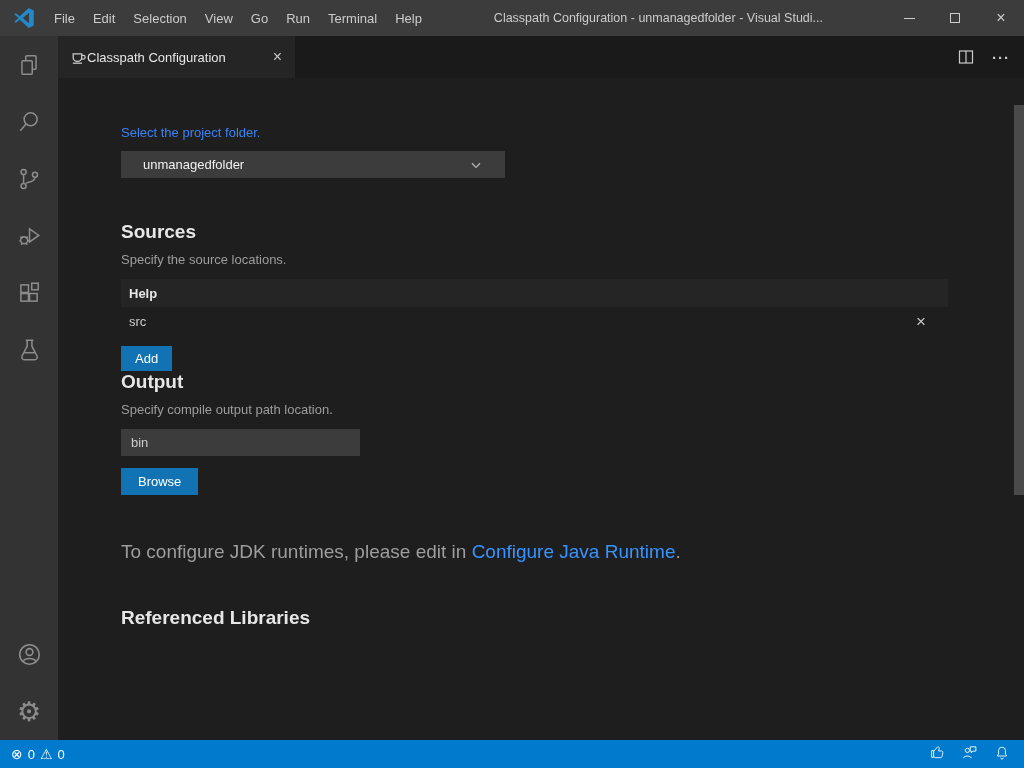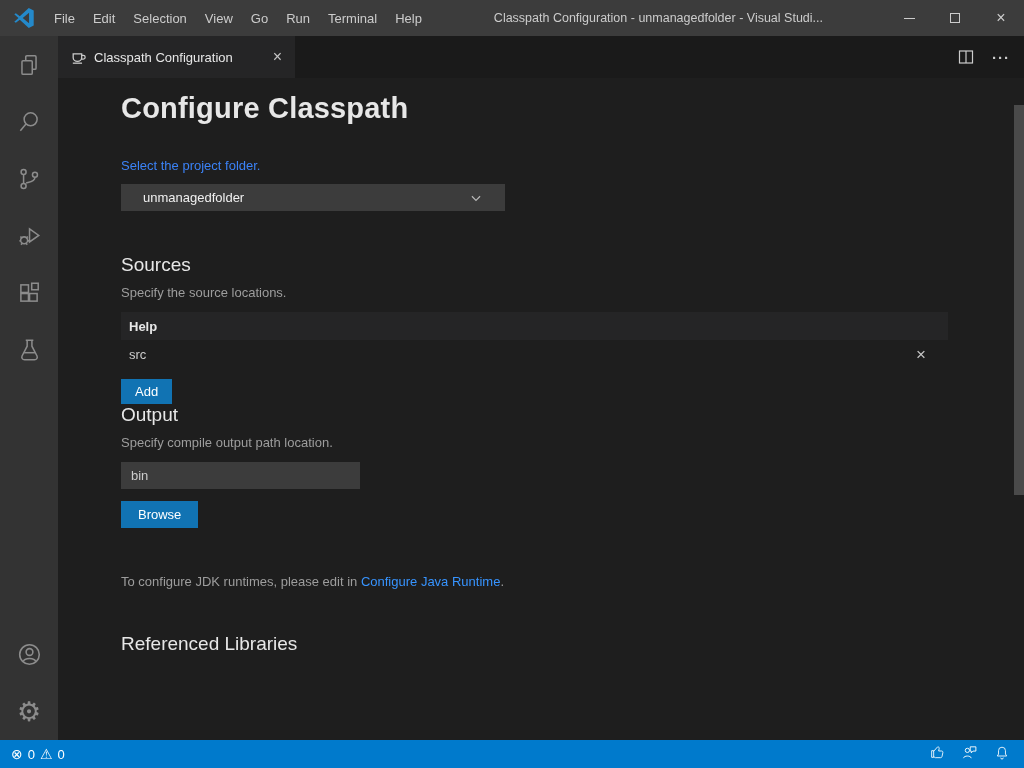--- a/index.html
+++ b/index.html
@@ -29,54 +29,54 @@
                  background:#333333; display:flex; flex-direction:column; align-items:center; }
   .ab-item { width:58px; height:57px; display:flex; align-items:center; justify-content:center; }
   .ab-item svg { stroke:#8c8c8c; fill:none; stroke-width:1.4; }
   .ab-bottom { margin-top:auto; }
   .gear-glyph { font-family:"DejaVu Sans",sans-serif; font-size:27px; color:#8c8c8c; line-height:1; }
 
   
   .main { position:absolute; top:36px; left:58px; width:966px; height:704px; }
   .tabbar { height:42px; background:#1a1a1a; display:flex; align-items:stretch; }
   .tab { width:237px; background:#252526; display:flex; align-items:center;
-         padding:0 10px 0 12px; gap:7px; }
+         padding:0 10px 0 12px; }
   .tab-label { color:#e7e7e7; font-size:13px; flex:1; white-space:nowrap; }
   .tab-close { color:#c5c5c5; font-size:16px; line-height:1; padding:1px 3px; }
   .tab-actions { margin-left:auto; display:flex; align-items:center; gap:18px; padding-right:14px; }
   .editor-action { color:#cccccc; display:flex; align-items:center; }
   .more-dots { color:#cccccc; font-size:15px; letter-spacing:1px; font-weight:bold; }
 
   
   .content { position:relative; height:634px; background:#1e1e1e; overflow:hidden;
              padding:14px 40px 0 63px; color:#9d9d9d; }
   .page-title { color:#e7e7e7; font-size:29px; font-weight:600; letter-spacing:0.2px; }
   .field-label { font-size:13px; color:#3b82f6; margin-top:33px; }
   .select-box { margin-top:11px; width:384px; height:27px; background:#3c3c3c;
                 display:flex; align-items:center; padding:0 22px; }
   .select-value { color:#f0f0f0; font-size:13px; flex:1; }
-  .section-title { color:#e7e7e7; font-size:19px; font-weight:400; }
+  .section-title { color:#e7e7e7; font-size:19px; font-weight:700; }
   .section-desc { font-size:13px; color:#9d9d9d; margin-top:9px; }
   .sources-section { margin-top:43px; }
   .table { margin-top:12px; width:827px; }
   .table-header { height:28px; background:#252526; display:flex; align-items:center;
                   padding:0 8px; color:#e7e7e7; font-size:13px; font-weight:700; }
   .table-row { height:29px; display:flex; align-items:center; padding:0 8px; }
   .cell-path { color:#cccccc; font-size:13px; flex:1; }
   .row-delete { color:#c5c5c5; font-size:17px; line-height:1; padding:0 14px; }
   .btn { display:inline-block; margin-top:10px; background:#1173b3; color:#ffffff;
          font-size:13px; border:none; padding:5px 14px; border-radius:0;
          font-family:"Liberation Sans","DejaVu Sans",sans-serif; }
   .output-section { }
   .text-input { margin-top:12px; width:239px; height:27px; background:#3c3c3c;
                 border:none; color:#cccccc; font-size:13px; padding:0 10px; display:block;
                 font-family:"Liberation Sans","DejaVu Sans",sans-serif; outline:none; }
   .btn-browse { margin-top:12px; padding:6px 17px; }
   .jdk-section { margin-top:46px; }
-  .jdk-text { font-size:13px; color:#9d9d9d; margin-top:27px; }
+  .jdk-text { font-size:19px; color:#9d9d9d; margin-top:27px; }
   .link { color:#3794ff; text-decoration:none; }
   .ref-section { margin-top:44px; }
 
   
   .scrollbar-thumb { position:absolute; right:0; top:27px; width:10px; height:390px;
                      background:#4a4a4a; }
 
   
   .statusbar { position:absolute; bottom:0; left:0; width:1024px; height:28px;
                background:#007acc; display:flex; align-items:center; color:#ffffff; }
@@ -189,21 +189,20 @@
           <svg width="16" height="16" viewBox="0 0 16 16" style="stroke:#cccccc;fill:none;stroke-width:1.2">
             <rect x="1.5" y="2" width="13" height="12"></rect>
             <line x1="8" y1="2" x2="8" y2="14"></line>
           </svg>
         </span>
         <span class="more-dots">···</span>
       </div>
     </div>
 
     <div class="content">
-      <h1 class="page-title">Configure Classpath</h1>
 
       <div class="field-label">Select the project folder.</div>
       <div class="select-box">
         <span class="select-value">unmanagedfolder</span>
         <svg width="14" height="14" viewBox="0 0 24 24" style="stroke:#b8b8b8;fill:none;stroke-width:2">
           <polyline points="5,9 12,16 19,9"></polyline>
         </svg>
       </div>
 
       <div class="sources-section">

